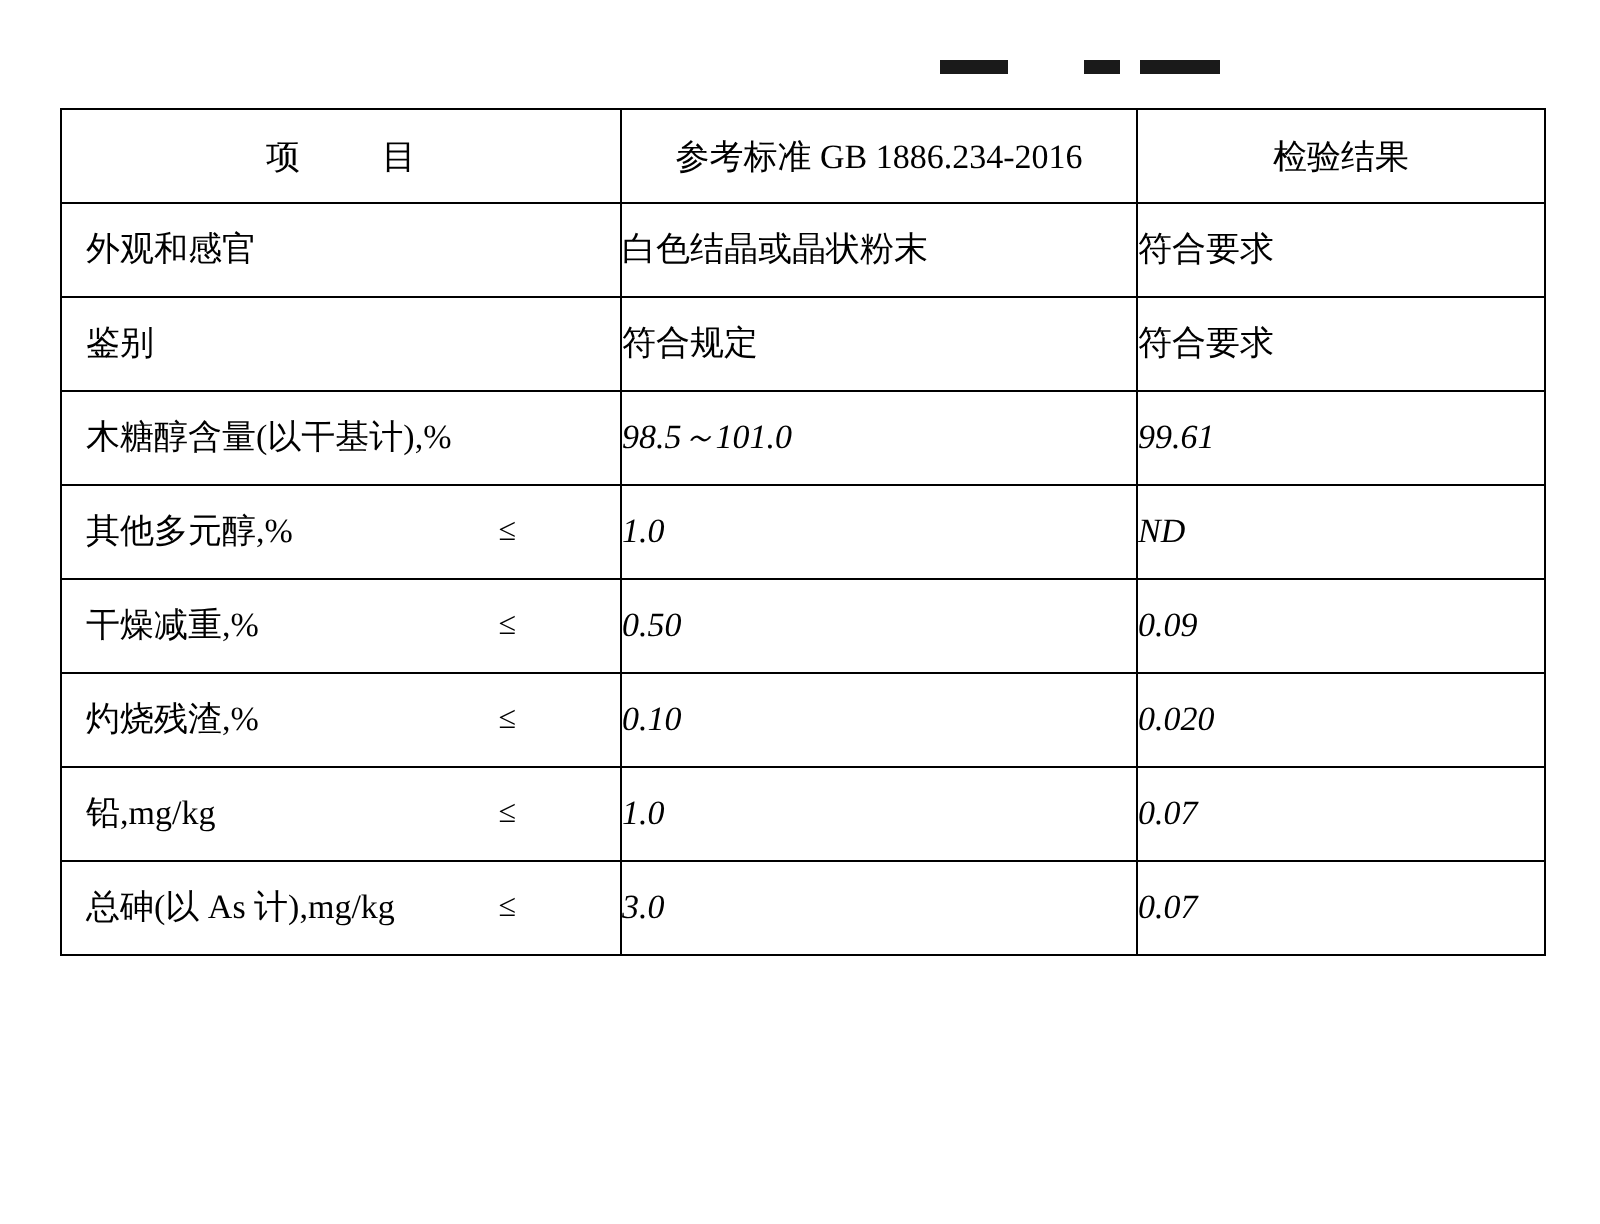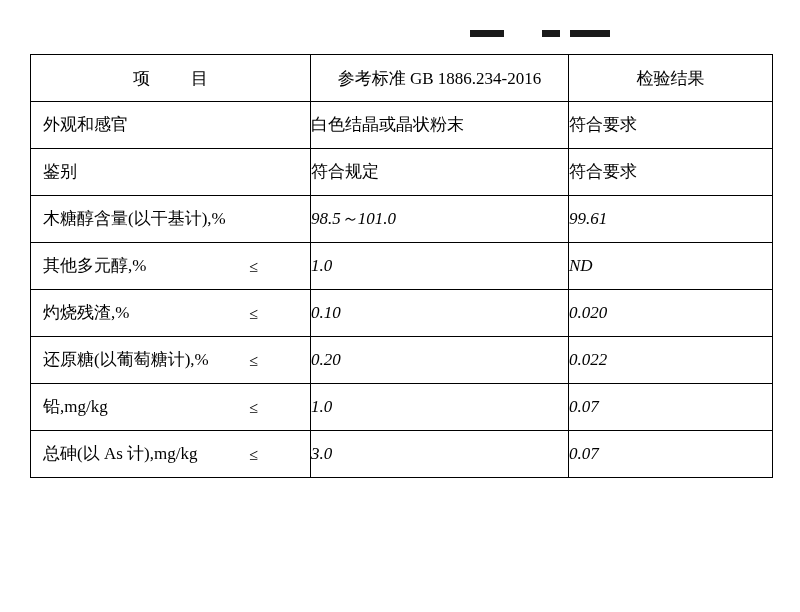--- a/index.html
+++ b/index.html
@@ -43,21 +43,21 @@
   }
   
   col.c1 { width: 280px; }
   col.c2 { width: 258px; }
   col.c3 { width: 204px; }
 
   .cell-item {
     padding-left: 12px;
     padding-right: 10px;
     display: flex;
-    align-items: flex-end;
+    align-items: flex-start;
     justify-content: flex-start;
     font-size: 17px;
     line-height: 1.2;
   }
   .cell-item .name {
     white-space: nowrap;
   }
   .cell-item .op {
     margin-left: auto;
     padding-right: 42px;
@@ -178,50 +178,50 @@
             </div>
           </td>
           <td>
             <div class="cell-center num">1.0</div>
           </td>
           <td>
             <div class="cell-center num">ND</div>
           </td>
         </tr>
 
+        <tr>
+          <td>
+            <div class="cell-item">
+              <span class="name">干燥减重,%</span>
+              <span class="op">≤</span>
+            </div>
+          </td>
+          <td>
+            <div class="cell-center num">0.50</div>
+          </td>
+          <td>
+            <div class="cell-center num">0.09</div>
+          </td>
+        </tr>
 
         <tr>
           <td>
             <div class="cell-item">
               <span class="name">灼烧残渣,%</span>
               <span class="op">≤</span>
             </div>
           </td>
           <td>
             <div class="cell-center num">0.10</div>
           </td>
           <td>
             <div class="cell-center num">0.020</div>
           </td>
         </tr>
 
-        <tr>
-          <td>
-            <div class="cell-item">
-              <span class="name">还原糖(以葡萄糖计),%</span>
-              <span class="op">≤</span>
-            </div>
-          </td>
-          <td>
-            <div class="cell-center num">0.20</div>
-          </td>
-          <td>
-            <div class="cell-center num">0.022</div>
-          </td>
-        </tr>
 
 
 
         <tr>
           <td>
             <div class="cell-item">
               <span class="name">铅,mg/kg</span>
               <span class="op">≤</span>
             </div>
           </td>

